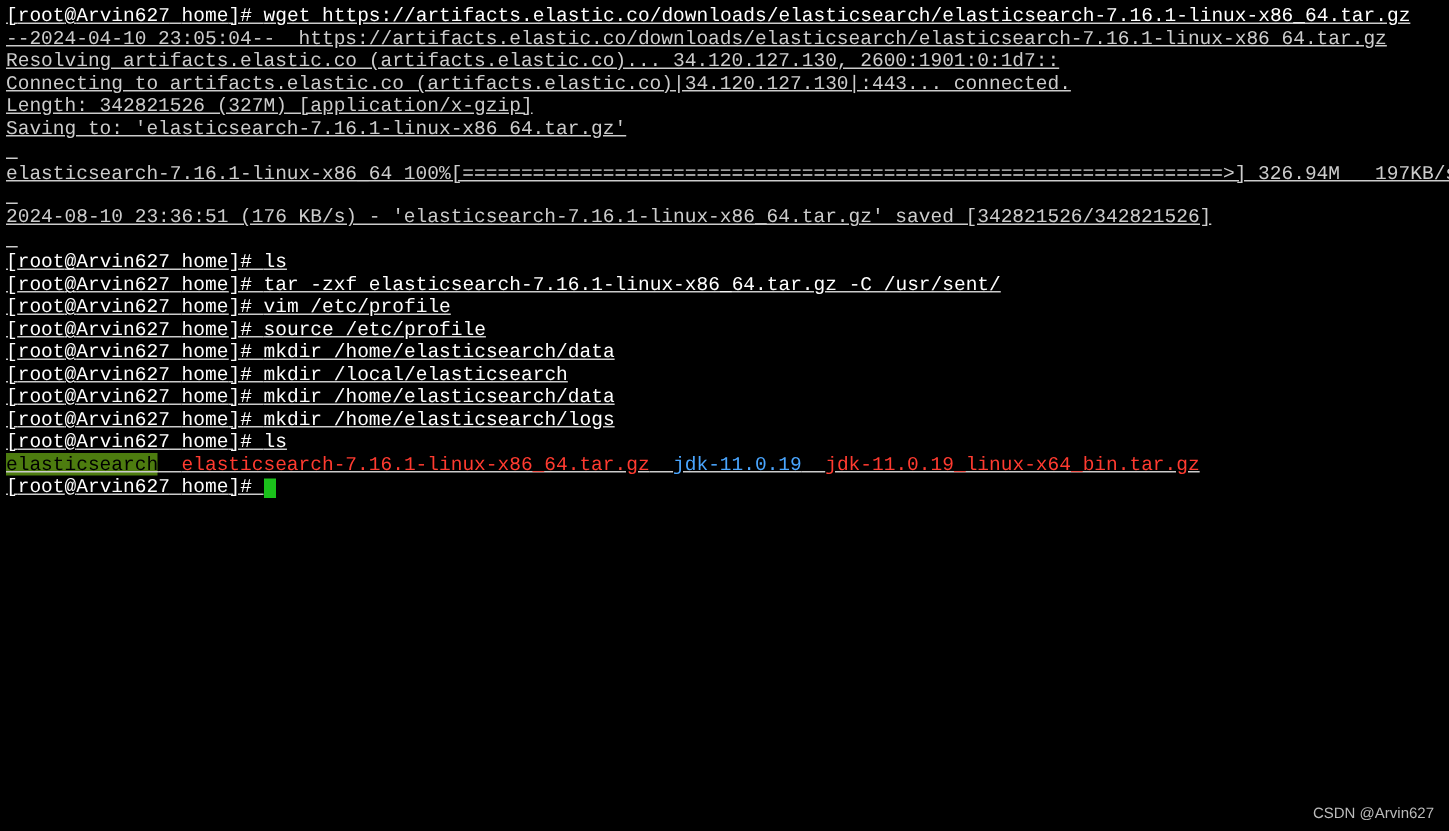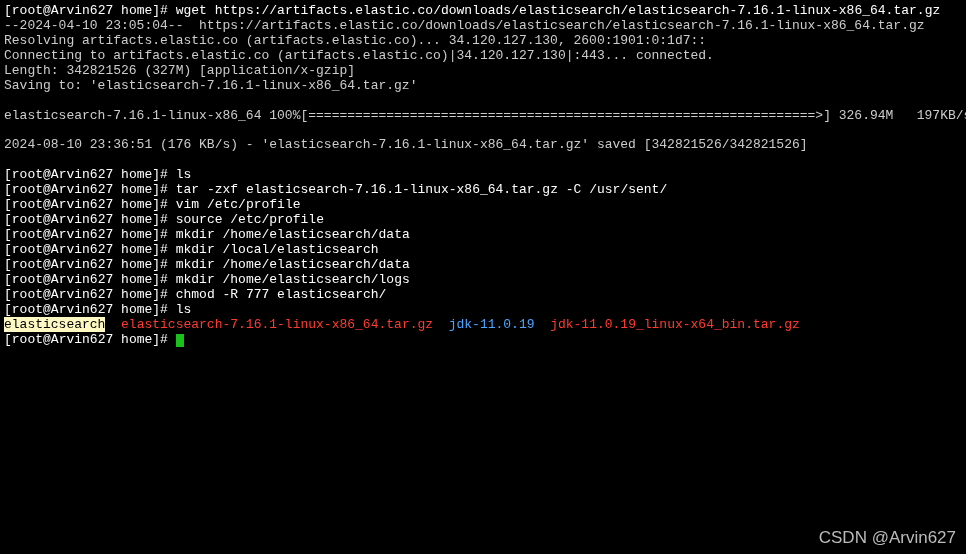--- a/index.html
+++ b/index.html
@@ -9,40 +9,40 @@
     color: #ccc;
     font-family: "Consolas", "Courier New", monospace;
     font-size: 13px;
     line-height: 1.15;
     width: 966px;
     height: 554px;
     box-sizing: border-box;
     overflow: hidden;
     position: relative;
   }
-  .line { white-space: pre; }
+  .line { white-space: pre; text-decoration: underline; }
   .prompt-user { color: #fff; }
   .prompt-b { color: #fff; }
   .cmd { color: #fff; }
   .red { color: #ff3b30; }
   .blue { color: #4aa6ff; }
-  .green-bg { background: #fef9c3; color: #000; }
+  .green-bg { background: #4d7c0f; color: #000; }
   .cursor {
     display: inline-block;
     width: 8px;
     height: 13px;
     background: #1bc11b;
     vertical-align: text-bottom;
   }
   .watermark {
     position: absolute;
     bottom: 6px;
     right: 10px;
     color: #bbb;
-    font-size: 17px;
+    font-size: 10px;
     font-family: sans-serif;
   }
 </style>
 </head>
 <body>
 
 <div>
 <div class="line"><span class="prompt-b">[</span><span class="prompt-user">root</span><span class="prompt-b">@</span><span class="prompt-user">Arvin627</span> <span class="prompt-user">home</span><span class="prompt-b">]# </span><span class="cmd">wget https://artifacts.elastic.co/downloads/elasticsearch/elasticsearch-7.16.1-linux-x86_64.tar.gz</span></div>
 <div class="line">--2024-04-10 23:05:04--  https://artifacts.elastic.co/downloads/elasticsearch/elasticsearch-7.16.1-linux-x86_64.tar.gz</div>
 <div class="line">Resolving artifacts.elastic.co (artifacts.elastic.co)... 34.120.127.130, 2600:1901:0:1d7::</div>
@@ -55,19 +55,18 @@
 <div class="line">2024-08-10 23:36:51 (176 KB/s) - 'elasticsearch-7.16.1-linux-x86_64.tar.gz' saved [342821526/342821526]</div>
 <div class="line">&nbsp;</div>
 <div class="line"><span class="prompt-b">[</span><span class="prompt-user">root</span><span class="prompt-b">@</span><span class="prompt-user">Arvin627</span> <span class="prompt-user">home</span><span class="prompt-b">]# </span><span class="cmd">ls</span></div>
 <div class="line"><span class="prompt-b">[</span><span class="prompt-user">root</span><span class="prompt-b">@</span><span class="prompt-user">Arvin627</span> <span class="prompt-user">home</span><span class="prompt-b">]# </span><span class="cmd">tar -zxf elasticsearch-7.16.1-linux-x86_64.tar.gz -C /usr/sent/</span></div>
 <div class="line"><span class="prompt-b">[</span><span class="prompt-user">root</span><span class="prompt-b">@</span><span class="prompt-user">Arvin627</span> <span class="prompt-user">home</span><span class="prompt-b">]# </span><span class="cmd">vim /etc/profile</span></div>
 <div class="line"><span class="prompt-b">[</span><span class="prompt-user">root</span><span class="prompt-b">@</span><span class="prompt-user">Arvin627</span> <span class="prompt-user">home</span><span class="prompt-b">]# </span><span class="cmd">source /etc/profile</span></div>
 <div class="line"><span class="prompt-b">[</span><span class="prompt-user">root</span><span class="prompt-b">@</span><span class="prompt-user">Arvin627</span> <span class="prompt-user">home</span><span class="prompt-b">]# </span><span class="cmd">mkdir /home/elasticsearch/data</span></div>
 <div class="line"><span class="prompt-b">[</span><span class="prompt-user">root</span><span class="prompt-b">@</span><span class="prompt-user">Arvin627</span> <span class="prompt-user">home</span><span class="prompt-b">]# </span><span class="cmd">mkdir /local/elasticsearch</span></div>
 <div class="line"><span class="prompt-b">[</span><span class="prompt-user">root</span><span class="prompt-b">@</span><span class="prompt-user">Arvin627</span> <span class="prompt-user">home</span><span class="prompt-b">]# </span><span class="cmd">mkdir /home/elasticsearch/data</span></div>
 <div class="line"><span class="prompt-b">[</span><span class="prompt-user">root</span><span class="prompt-b">@</span><span class="prompt-user">Arvin627</span> <span class="prompt-user">home</span><span class="prompt-b">]# </span><span class="cmd">mkdir /home/elasticsearch/logs</span></div>
-<div class="line"><span class="prompt-b">[</span><span class="prompt-user">root</span><span class="prompt-b">@</span><span class="prompt-user">Arvin627</span> <span class="prompt-user">home</span><span class="prompt-b">]# </span><span class="cmd">chmod -R 777 elasticsearch/</span></div>
 <div class="line"><span class="prompt-b">[</span><span class="prompt-user">root</span><span class="prompt-b">@</span><span class="prompt-user">Arvin627</span> <span class="prompt-user">home</span><span class="prompt-b">]# </span><span class="cmd">ls</span></div>
 <div class="line"><span class="green-bg">elasticsearch</span>  <span class="red">elasticsearch-7.16.1-linux-x86_64.tar.gz</span>  <span class="blue">jdk-11.0.19</span>  <span class="red">jdk-11.0.19_linux-x64_bin.tar.gz</span></div>
 <div class="line"><span class="prompt-b">[</span><span class="prompt-user">root</span><span class="prompt-b">@</span><span class="prompt-user">Arvin627</span> <span class="prompt-user">home</span><span class="prompt-b">]# </span><span class="cursor"></span></div>
 </div>
 
 <div class="watermark">CSDN @Arvin627</div>
 
 </body></html>

